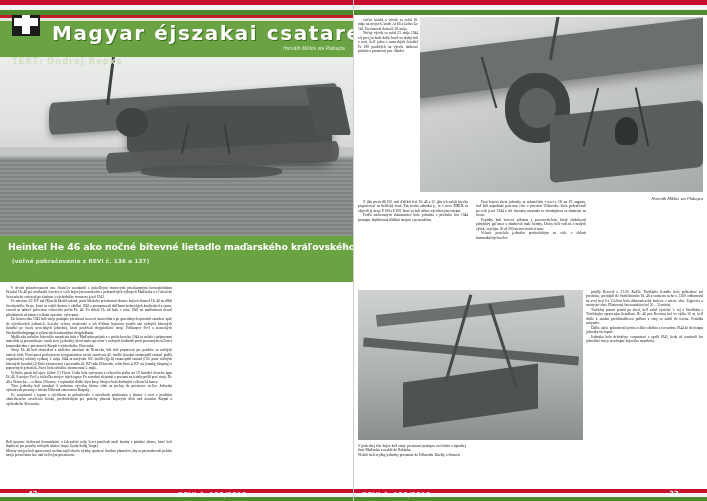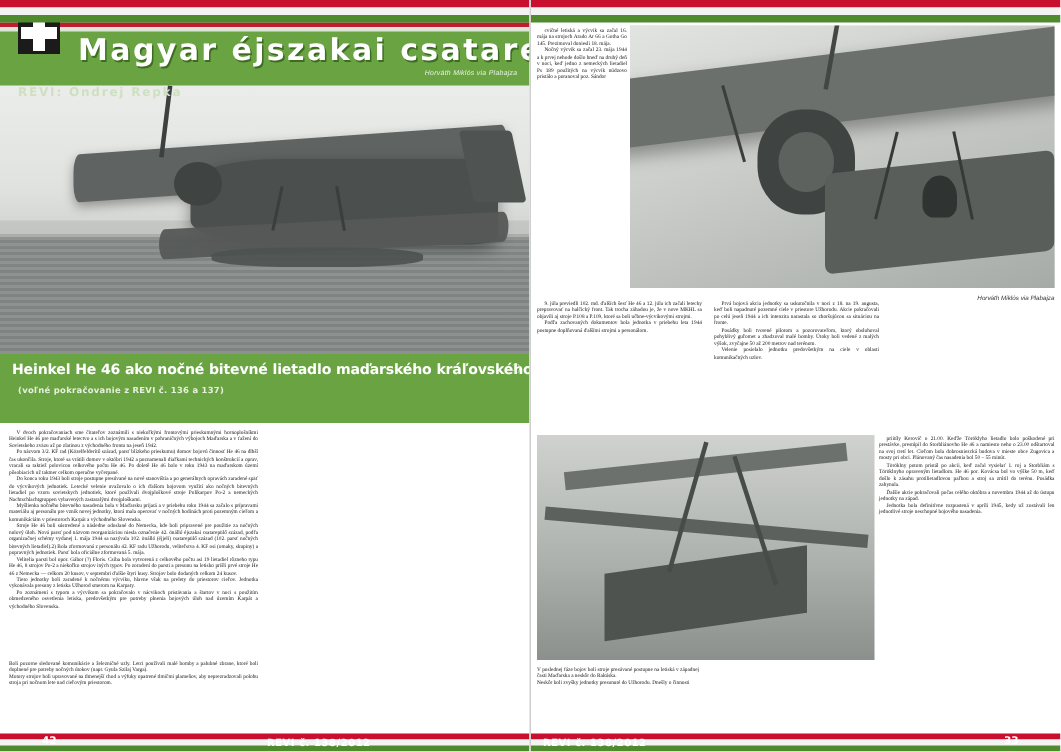--- a/index.html
+++ b/index.html
@@ -170,21 +170,21 @@
 
     <div class="banner">
       <div class="stripe-r"></div>
       <div class="stripe-w"></div>
       <div class="title">Magyar éjszakai csatarepülő</div>
       <div class="photo-credit-top">Horváth Miklós via Plabajza</div>
     </div>
 
     <div class="cross"></div>
 
-    <div class="byline">REVI: Ondrej Repka</div>
+    <div class="byline">TEXT: Ondrej Repka</div>
 
     <div class="capbar">
       <div class="cap">Heinkel He 46 ako nočné bitevné lietadlo maďarského kráľovského letectva</div>
       <div class="subcap">(voľné pokračovanie z REVI č. 136 a 137)</div>
       <div class="foot">1)</div>
     </div>
 
     <div class="cols lp-body">
       <div class="col bodytext">
         <p>V dvoch pokračovaniach sme čitateľov zoznámili s niekoľkými frontovými prieskumnými hornoplošníkmi Heinkel He 46 pre maďarské letectvo a s ich bojovým nasadením v pohraničných výbojoch Maďarska a v ťažení do Sovietskeho zväzu až po zlatinou z východného frontu na jeseň 1942.</p>

